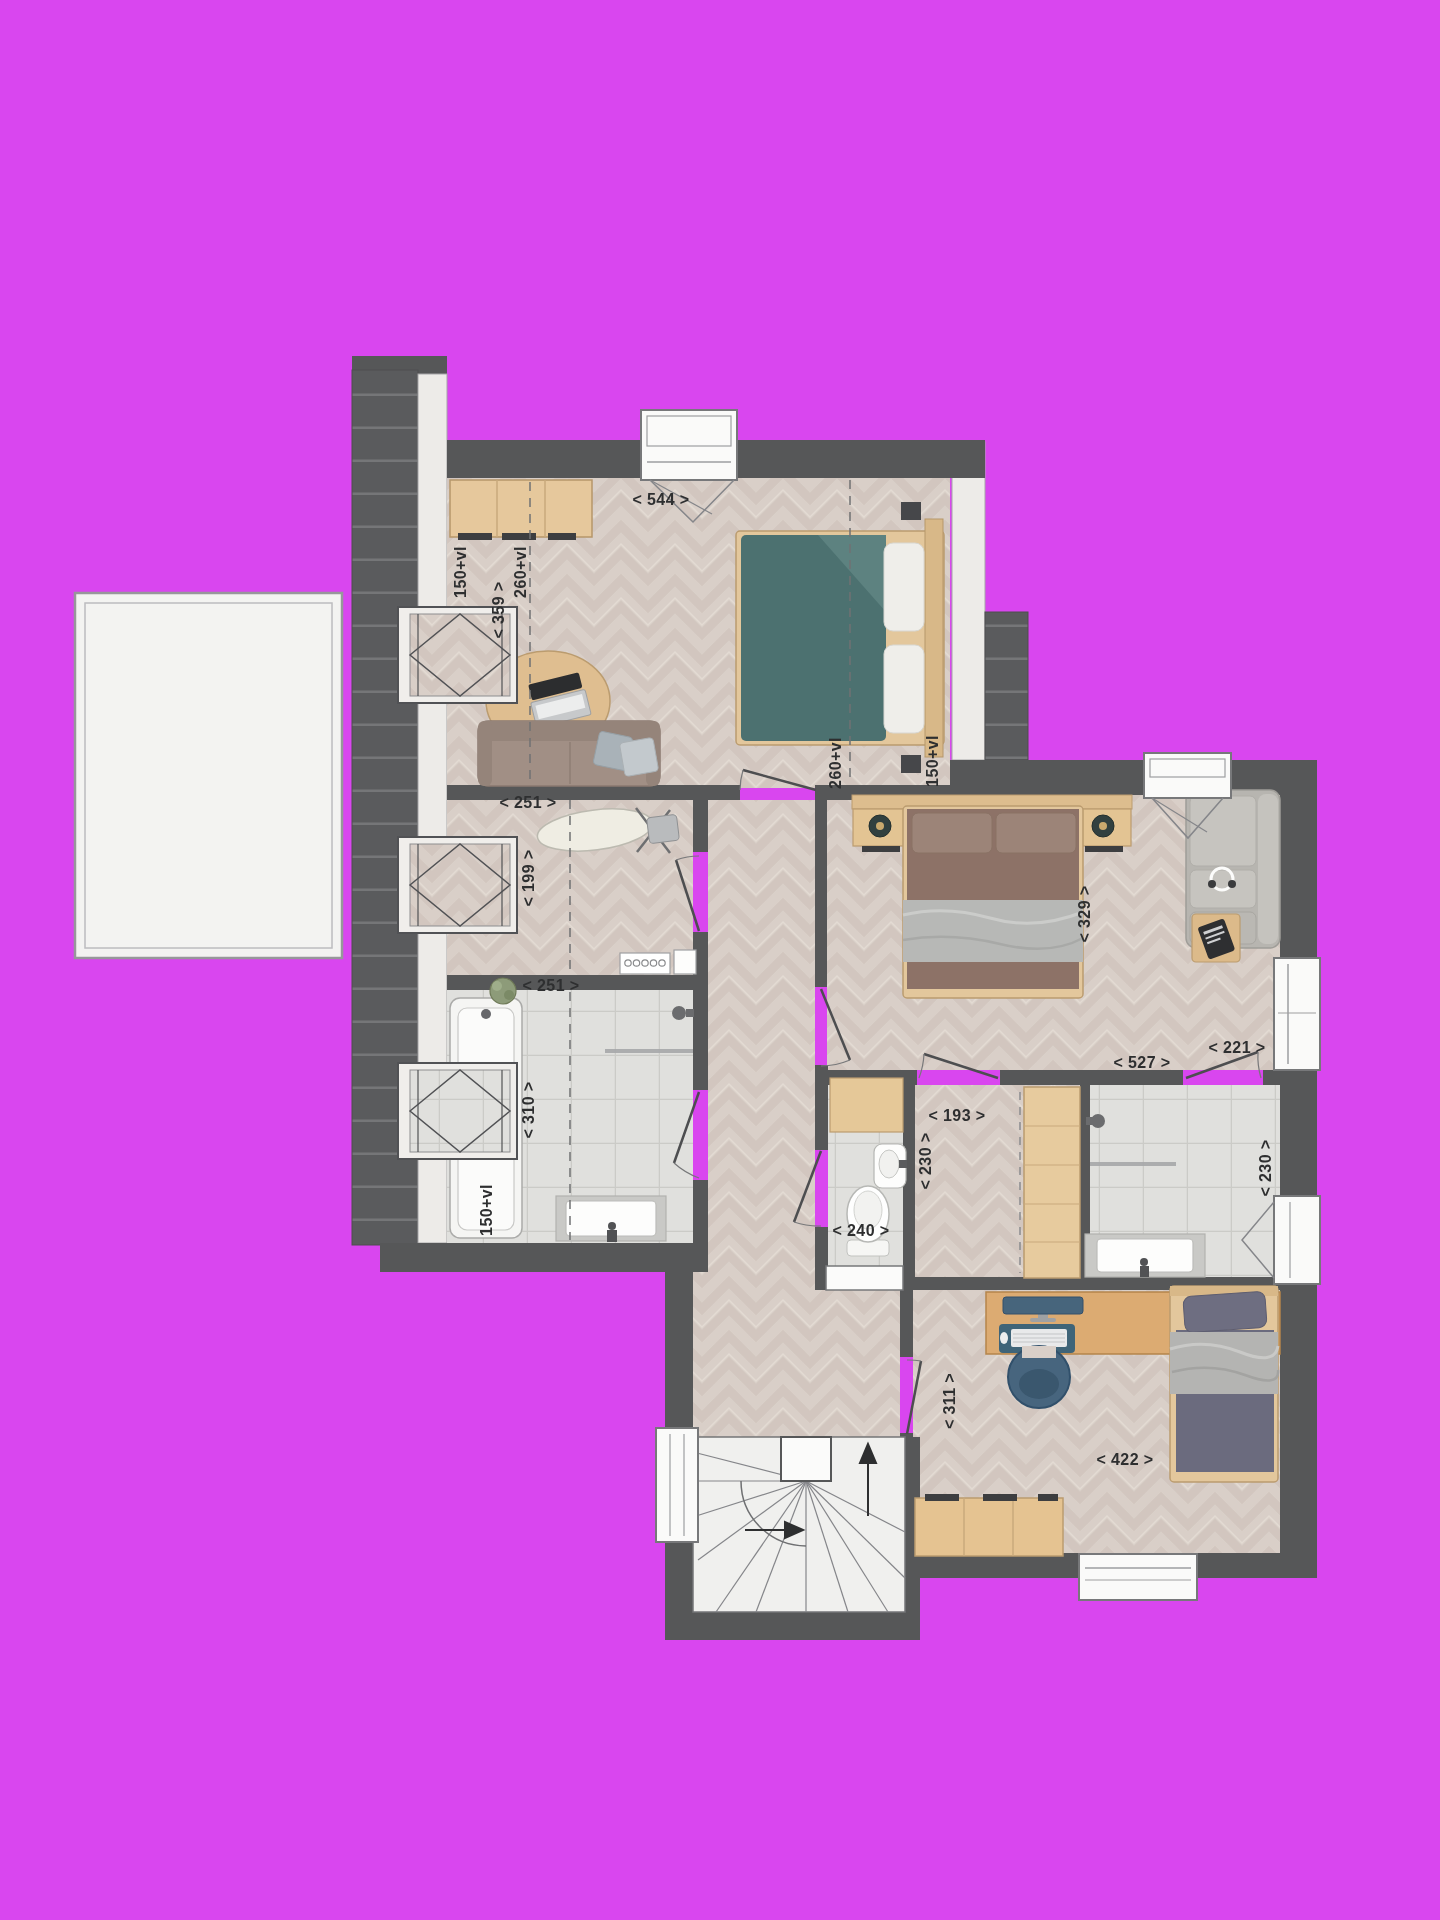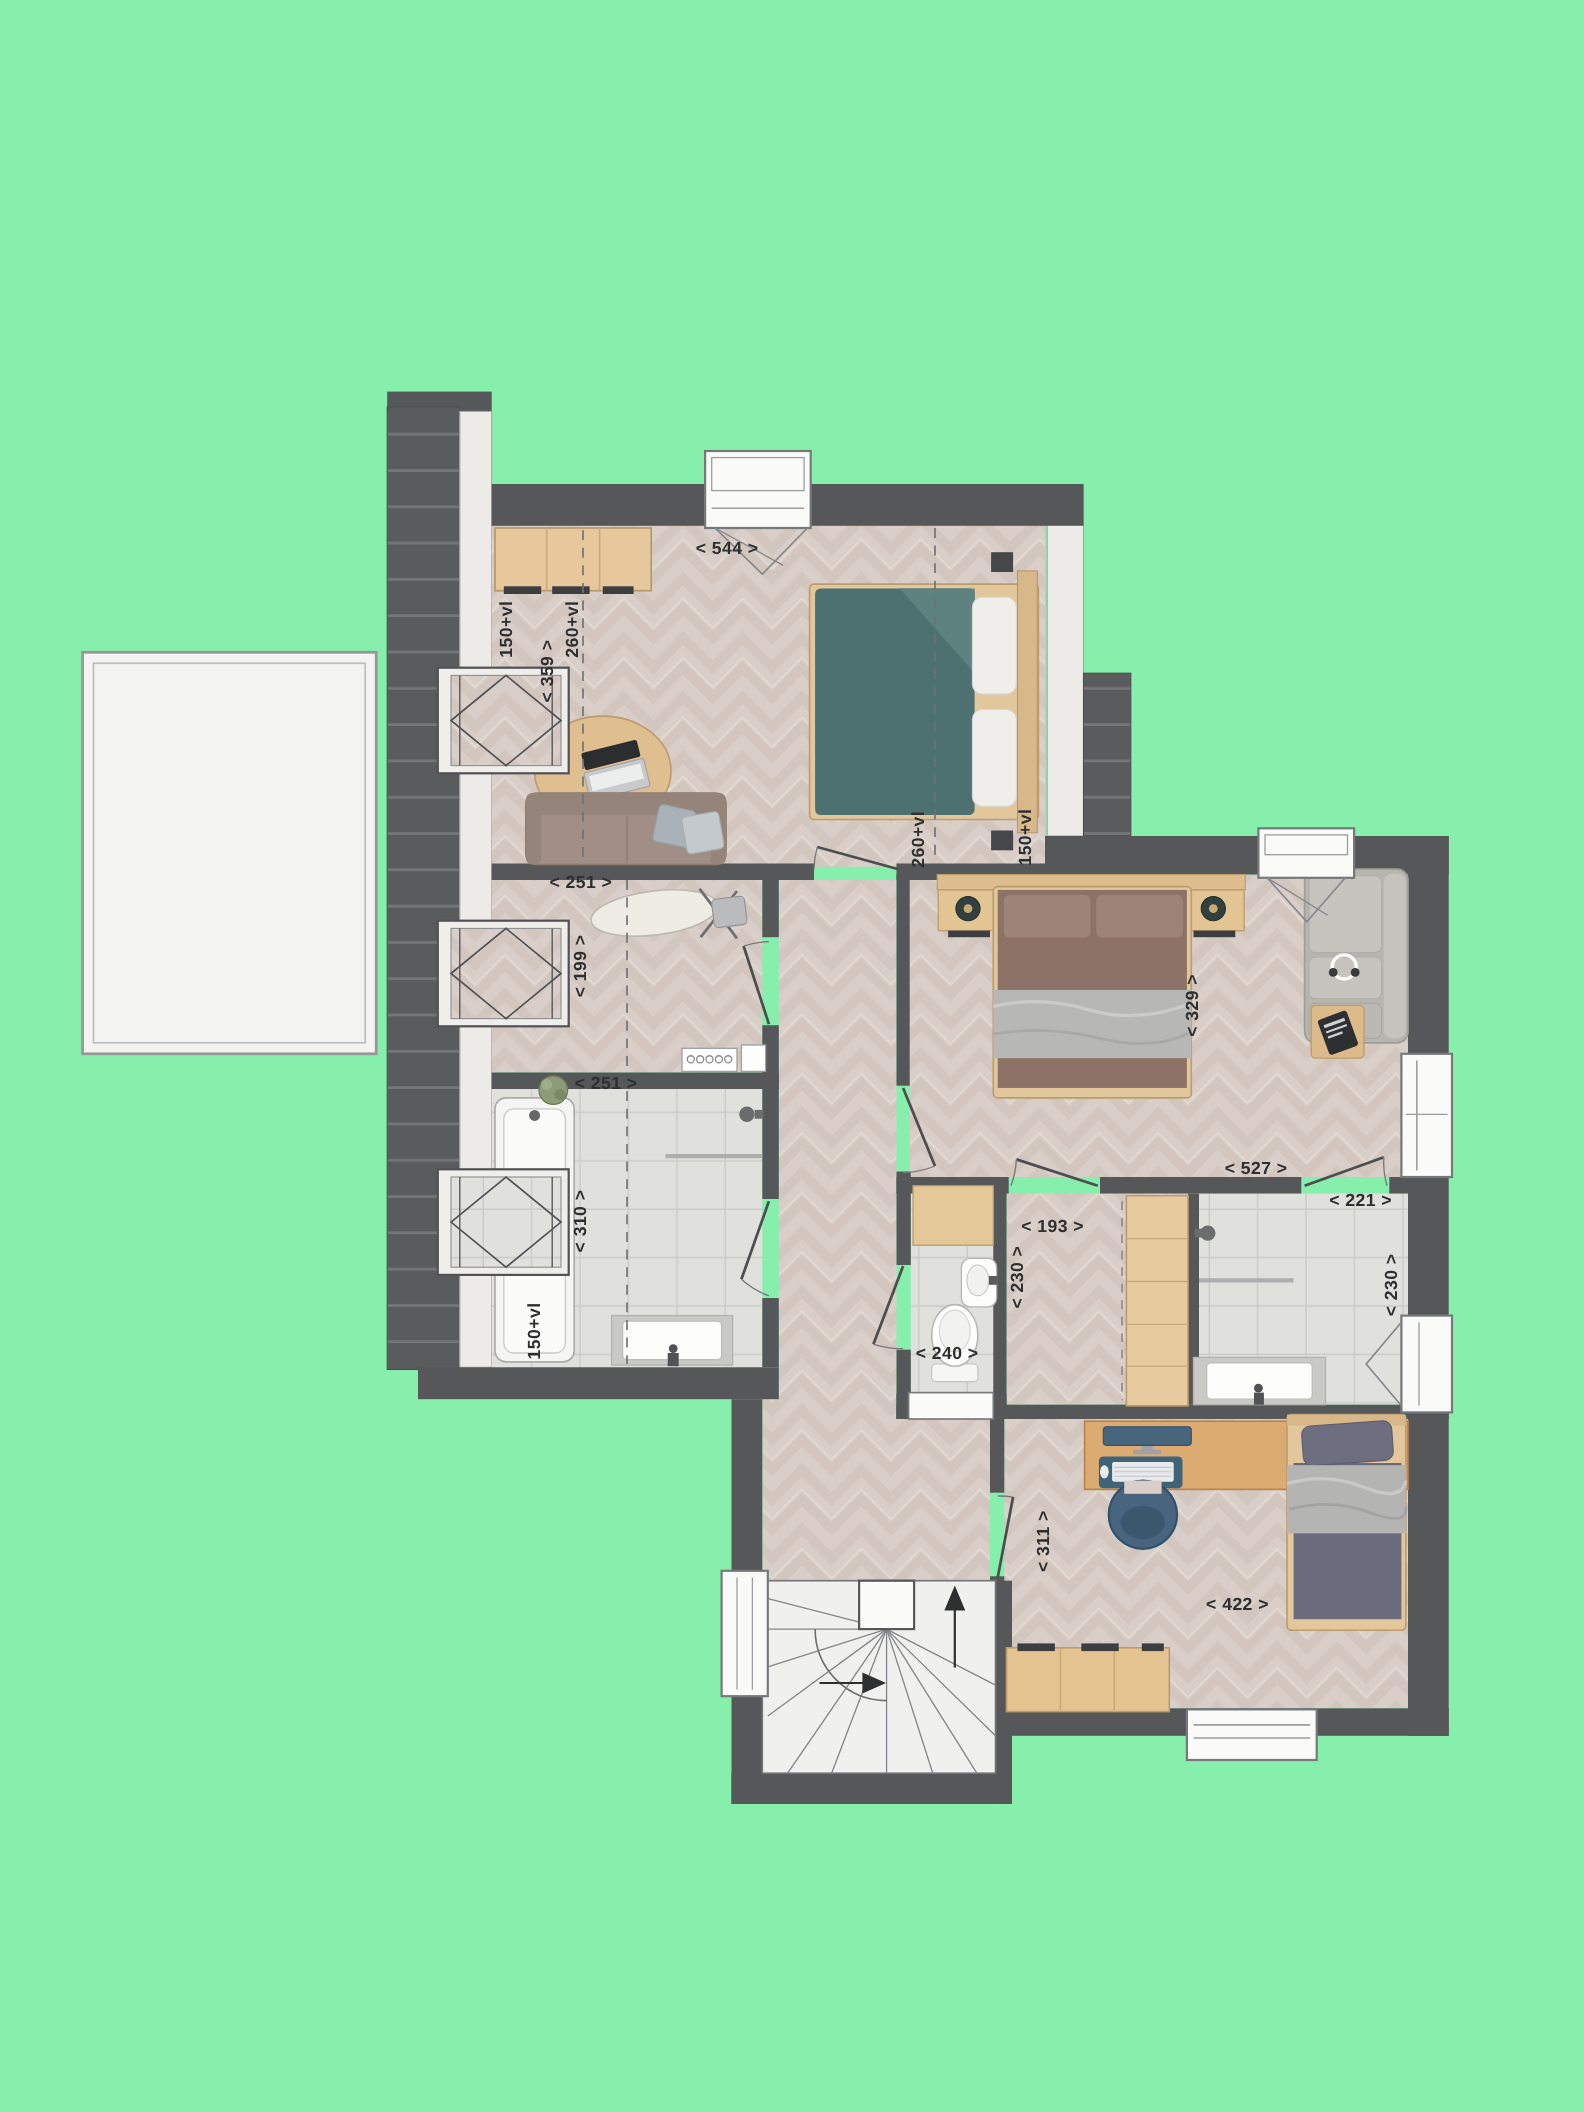--- a/index.html
+++ b/index.html
@@ -1,16 +1,16 @@
 <!DOCTYPE html>
 <html><head>
 <meta charset="utf-8">
 <style>
   html,body{margin:0;padding:0;background:#ffffff;}
-  .stage{position:relative;width:1440px;height:1920px;background:#86efac;overflow:hidden;
+  .stage{position:relative;width:1440px;height:1920px;background:#d946ef;overflow:hidden;
          font-family:"Liberation Sans",sans-serif;}
   .stage svg{position:absolute;left:0;top:0;}
   .dim{position:absolute;font:600 16px "Liberation Sans",sans-serif;color:#2e2f30;
        letter-spacing:.4px;white-space:nowrap;transform:translate(-50%,-50%);}
   .dim.v{transform:translate(-50%,-50%) rotate(-90deg);}
 </style>
 </head>
 <body>
 
 <div class="stage">
@@ -442,18 +442,18 @@
   <div class="dim v" style="left:933px;top:761px;">150+vl</div>
   <div class="dim" style="left:528px;top:803px;">&lt; 251 &gt;</div>
   <div class="dim v" style="left:529px;top:878px;">&lt; 199 &gt;</div>
   <div class="dim" style="left:551px;top:986px;">&lt; 251 &gt;</div>
   <div class="dim v" style="left:529px;top:1110px;">&lt; 310 &gt;</div>
   <div class="dim v" style="left:487px;top:1210px;">150+vl</div>
   <div class="dim" style="left:1142px;top:1063px;">&lt; 527 &gt;</div>
   <div class="dim v" style="left:1085px;top:914px;">&lt; 329 &gt;</div>
   <div class="dim" style="left:957px;top:1096px;margin-top:20px;">&lt; 193 &gt;</div>
   <div class="dim v" style="left:926px;top:1161px;">&lt; 230 &gt;</div>
-  <div class="dim" style="left:1237px;top:1092px;">&lt; 221 &gt;</div>
+  <div class="dim" style="left:1237px;top:1048px;">&lt; 221 &gt;</div>
   <div class="dim v" style="left:1266px;top:1168px;">&lt; 230 &gt;</div>
   <div class="dim" style="left:861px;top:1231px;">&lt; 240 &gt;</div>
   <div class="dim v" style="left:950px;top:1401px;">&lt; 311 &gt;</div>
   <div class="dim" style="left:1125px;top:1460px;">&lt; 422 &gt;</div>
 </div>
 
 </body></html>

